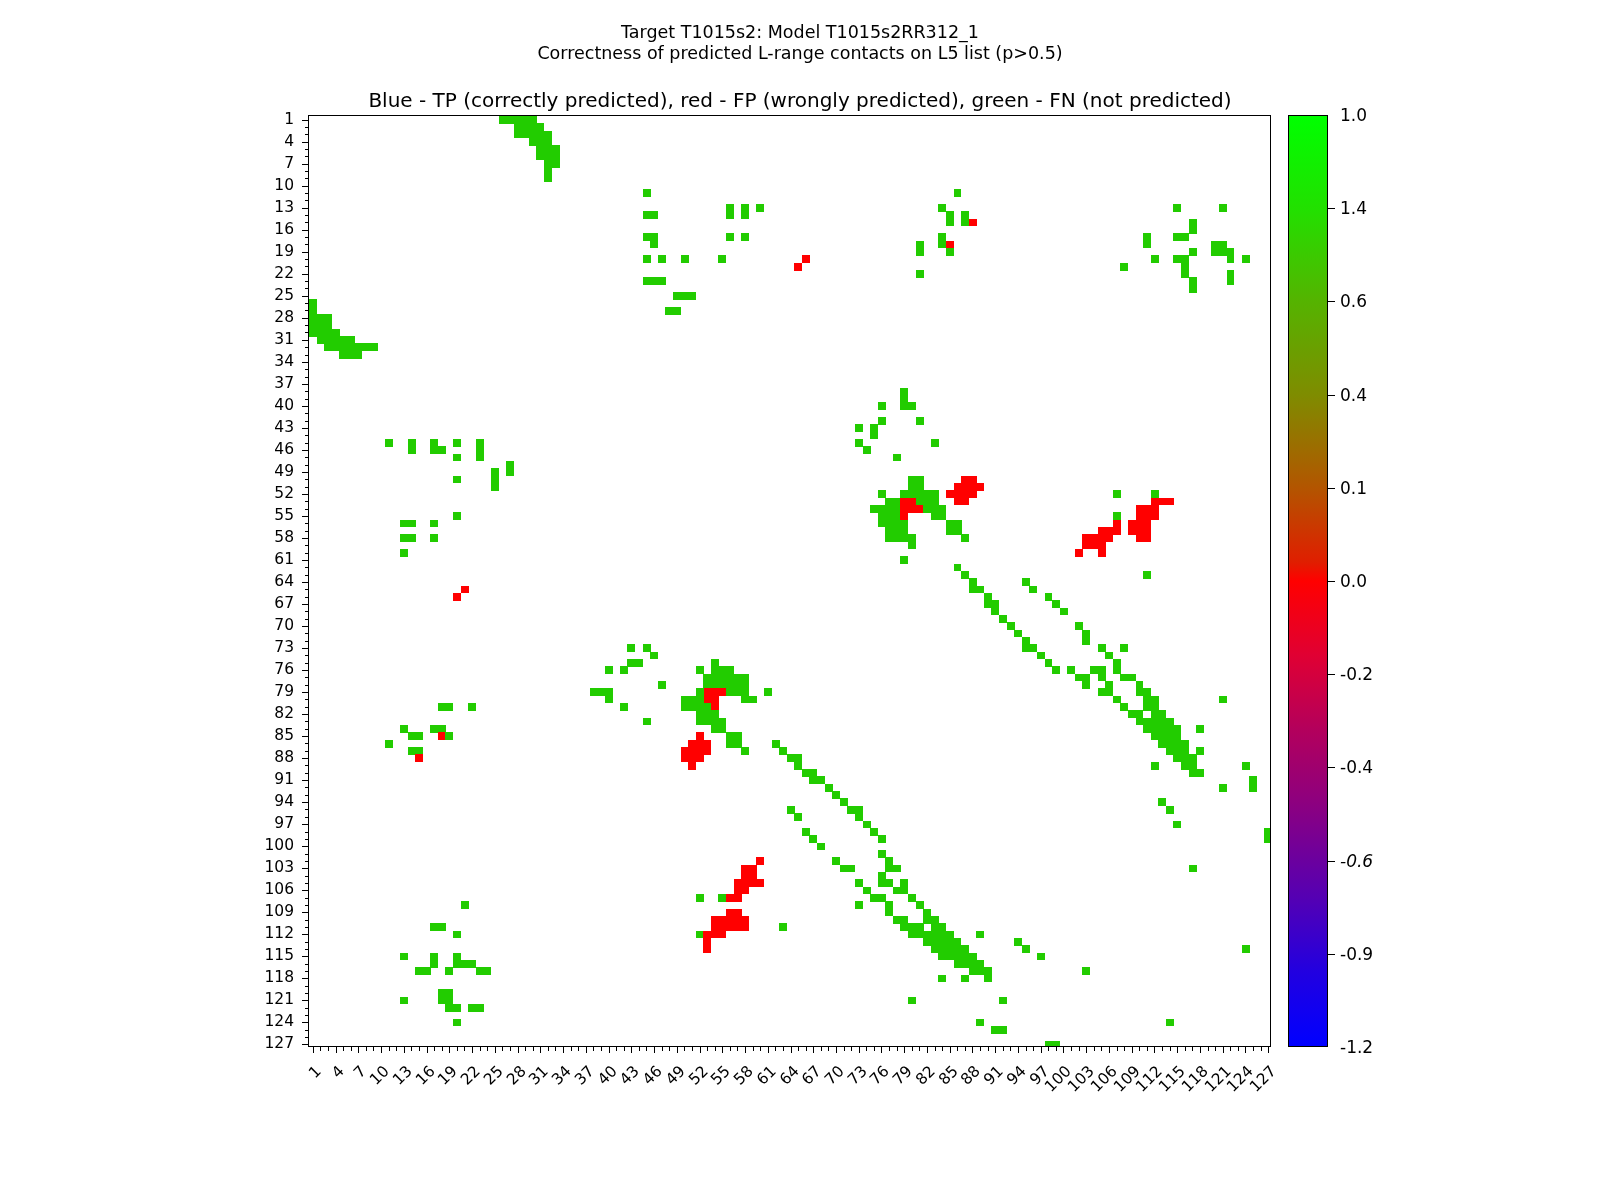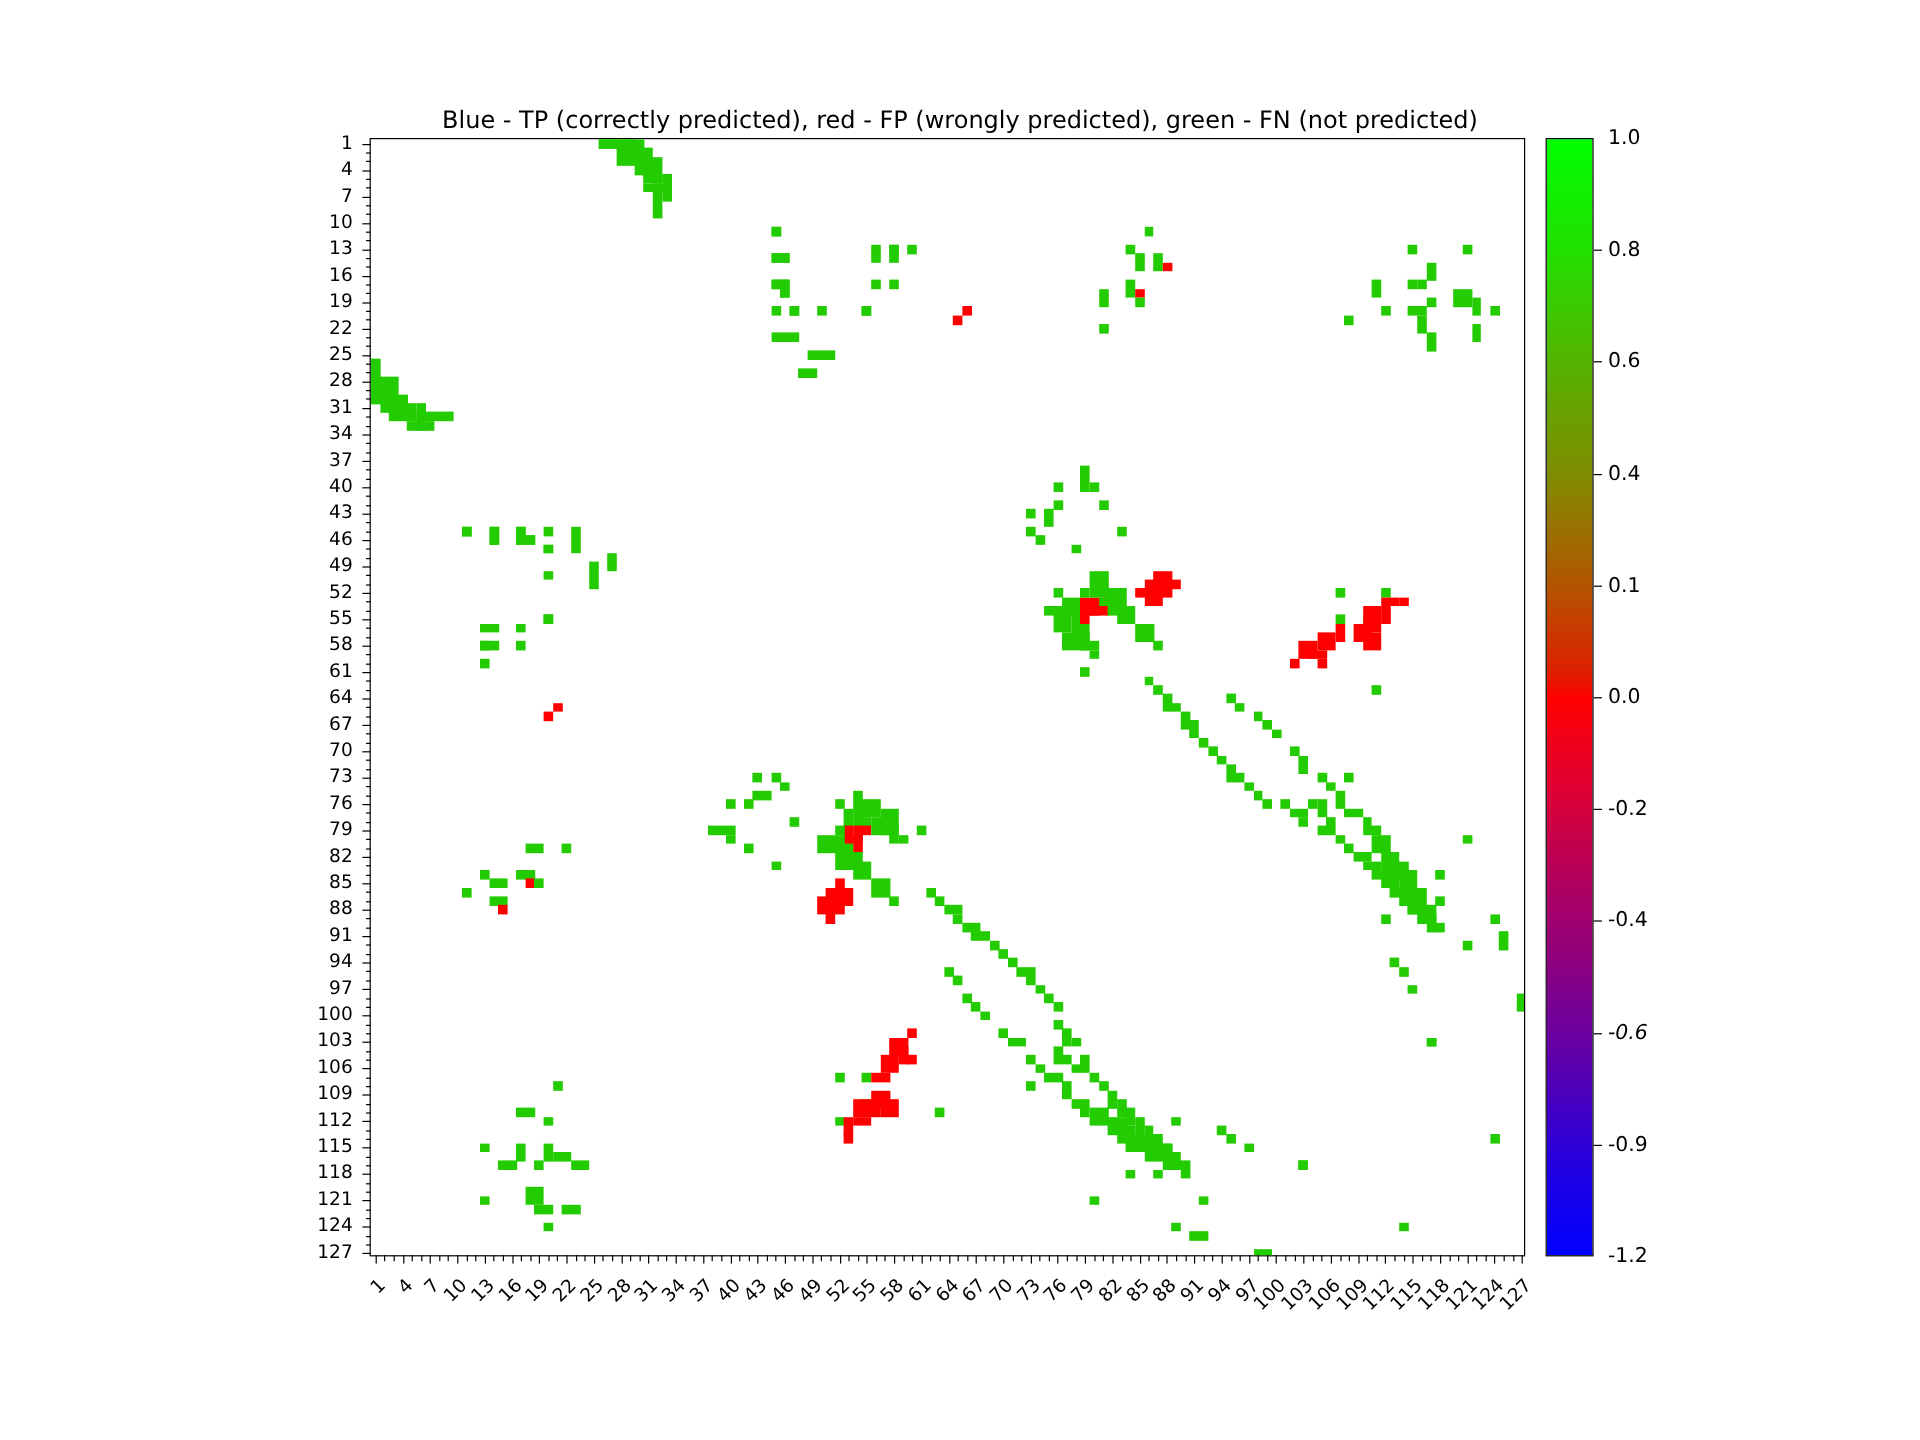--- a/index.html
+++ b/index.html
@@ -43,20 +43,22 @@
   #cbar-ticks{position:absolute;left:1288px;top:115px;width:70px;height:932px;}
   .cb-tick{position:absolute;left:40px;width:7px;height:0;border-top:1.3px solid #000;}
   .cb-lab{position:absolute;left:52px;font-size:17px;color:#000;white-space:nowrap;
           transform:translateY(-50%);}
 </style>
 </head>
 <body>
 
 <div id="root">
 
+  <div class="ttl" id="title-line1">Target T1015s2: Model T1015s2RR312_1</div>
+  <div class="ttl" id="title-line2">Correctness of predicted L-range contacts on L5 list (p&gt;0.5)</div>
   <div class="ttl" id="legend-line">Blue - TP (correctly predicted), red - FP (wrongly predicted), green - FN (not predicted)</div>
 
   <div id="plot-frame">
     <div id="matrix-layer">
         <div class="cell" style="left: 189.567px; top: 0px; width: 7.98268px; height: 7.73858px; background: rgb(34, 204, 0);"></div>
         <div class="cell" style="left: 0px; top: 183.465px; width: 7.98268px; height: 7.73858px; background: rgb(34, 204, 0);"></div>
         <div class="cell" style="left: 197.15px; top: 0px; width: 15.5654px; height: 7.73858px; background: rgb(34, 204, 0);"></div>
         <div class="cell" style="left: 0px; top: 190.803px; width: 7.98268px; height: 15.0772px; background: rgb(34, 204, 0);"></div>
         <div class="cell" style="left: 212.315px; top: 0px; width: 15.5654px; height: 15.0772px; background: rgb(34, 204, 0);"></div>
         <div class="cell" style="left: 0px; top: 205.48px; width: 15.5654px; height: 15.0772px; background: rgb(34, 204, 0);"></div>
@@ -783,21 +785,21 @@
       <div class="xlab" style="left: 830.965px; top: 6px; width: 60px;">118</div>
       <div class="xlab" style="left: 853.713px; top: 6px; width: 60px;">121</div>
       <div class="xlab" style="left: 876.461px; top: 6px; width: 60px;">124</div>
       <div class="xlab" style="left: 899.209px; top: 6px; width: 60px;">127</div>
     </div>
 
   <div id="cbar"></div>
   <div id="cbar-ticks">
       <div class="cb-lab" style="top: 0px;">1.0</div>
       <div class="cb-tick" style="top: 93.2px;"></div>
-      <div class="cb-lab" style="top: 93.2px;">0.8</div>
+      <div class="cb-lab" style="top: 93.2px;">1.4</div>
       <div class="cb-tick" style="top: 186.4px;"></div>
       <div class="cb-lab" style="top: 186.4px;">0.6</div>
       <div class="cb-tick" style="top: 279.6px;"></div>
       <div class="cb-lab" style="top: 279.6px;">0.4</div>
       <div class="cb-tick" style="top: 372.8px;"></div>
       <div class="cb-lab" style="top: 372.8px;">0.1</div>
       <div class="cb-tick" style="top: 466px;"></div>
       <div class="cb-lab" style="top: 466px;">0.0</div>
       <div class="cb-tick" style="top: 559.2px;"></div>
       <div class="cb-lab" style="top: 559.2px;">-0.2</div>

